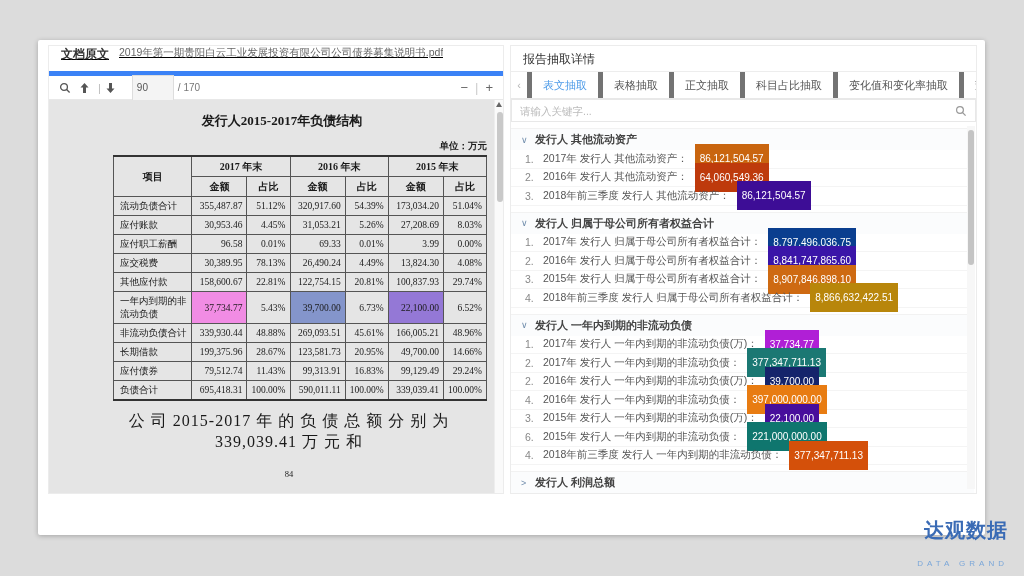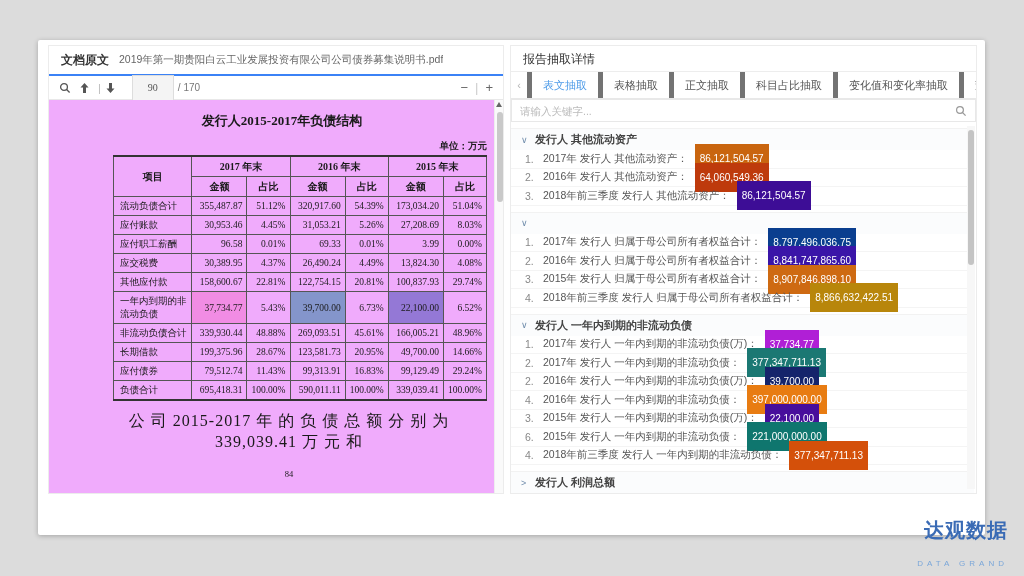--- a/index.html
+++ b/index.html
@@ -15,34 +15,34 @@
              background:#fff; border:1px solid #e8e8e8; border-bottom:1px solid #fff; font-size:11px;
              color:#55a1ea; border-radius:3px 3px 0 0; }
   .back-btn { position:absolute; right:14px; top:7px; height:18px; padding:0 9px; background:#d4e8fb;
               color:#5796e3; font-size:10.5px; border:none; border-radius:2px; line-height:18px; cursor:pointer;
               font-family:inherit; }
 
   .content { display:flex; height:462px; padding:5px 8px 8px 10px; gap:6px; }
 
   
   .doc-pane { width:456px; flex:none; border:1px solid #ececec; display:flex; flex-direction:column; background:#fff; }
-  .doc-header { height:30px; border-bottom:2px solid #3b82f6; display:flex; align-items:center; padding:0 12px; }
+  .doc-header { height:30px; border-bottom:5px solid #3b82f6; display:flex; padding:0 12px;text-decoration:underline; }
   .doc-label { font-size:12px; color:#333; font-weight:bold; white-space:nowrap; }
   .doc-filename { font-size:10.5px; color:#666; margin-left:10px; white-space:nowrap; overflow:hidden; }
   .doc-toolbar { height:24px; border-bottom:1px solid #e8e8e8; display:flex; align-items:center; padding:0 10px; color:#555; }
   .tool-ic { display:inline-flex; align-items:center; margin-right:8px; cursor:pointer; }
   .tool-sep { color:#bbb; margin:0 4px 0 0; font-size:11px; }
   .page-input { width:42px; height:16px; background:#f4f4f4; border:1px solid #ddd; font-size:10px; color:#555;
-                text-align:center; padding:12px 4px; margin:0 4px 0 8px; font-family:Liberation Serif, serif; }
+                text-align:left; padding:12px 4px; margin:0 4px 0 8px; font-family:Liberation Sans, sans-serif; }
   .page-total { font-size:10px; color:#777; }
   .zoom-ctrls { margin-left:auto; font-size:13px; color:#666; display:flex; align-items:center; gap:7px; }
   .zoom-ctrls span { cursor:pointer; }
   .zoom-sep { color:#ccc; }
 
-  .pdf-area { flex:1; position:relative; overflow:hidden; background:#f0abfc;
+  .pdf-area { flex:1; position:relative; overflow:hidden; background:#e5e5e5;
               font-family:"Liberation Serif","DejaVu Serif",serif; color:#1a1a1a; }
   .pdf-scrolltrack { position:absolute; right:0; top:0; bottom:0; width:9px; background:#fafafa; border-left:1px solid #eee; }
   .pdf-up-arrow { position:absolute; top:2px; left:1px; width:0; height:0; border-left:3.5px solid transparent;
                   border-right:3.5px solid transparent; border-bottom:5px solid #666; }
   .pdf-thumb { position:absolute; top:12px; left:1.5px; width:6px; height:90px; background:#c9c9c9; border-radius:3px; }
 
   .pdf-title { text-align:center; font-weight:bold; font-size:13px; margin:12px 0 0 40px; width:386px; }
   .pdf-unit { text-align:right; font-weight:bold; font-size:9.5px; width:374px; margin:10px 0 2px 64px; }
   .pdf-table { border-collapse:collapse; margin-left:64px; width:374px;
                border-top:2.5px solid #333; border-bottom:2.5px solid #333; }
@@ -170,21 +170,21 @@
                 <td class="num">96.58</td>
                 <td class="pct">0.01%</td>
                 <td class="num">69.33</td>
                 <td class="pct">0.01%</td>
                 <td class="num">3.99</td>
                 <td class="pct">0.00%</td>
               </tr>
               <tr>
                 <td class="lab">应交税费</td>
                 <td class="num">30,389.95</td>
-                <td class="pct">4.37%</td>
+                <td class="pct">78.13%</td>
                 <td class="num">26,490.24</td>
                 <td class="pct">4.49%</td>
                 <td class="num">13,824.30</td>
                 <td class="pct">4.08%</td>
               </tr>
               <tr>
                 <td class="lab">其他应付款</td>
                 <td class="num">158,600.67</td>
                 <td class="pct">22.81%</td>
                 <td class="num">122,754.15</td>
@@ -286,20 +286,21 @@
             </div>
             <div class="ext-item">
               <span class="ext-num">3.</span>
               <span class="ext-label">2018年前三季度 发行人 其他流动资产：</span>
               <span class="badge" style="background: rgb(61, 13, 150);">86,121,504.57</span>
             </div>
           </div>
           <div class="section">
             <div class="sec-head">
               <span class="sec-chev">∨</span>
+              <span class="sec-title">发行人 归属于母公司所有者权益合计</span>
             </div>
             <div class="ext-item">
               <span class="ext-num">1.</span>
               <span class="ext-label">2017年 发行人 归属于母公司所有者权益合计：</span>
               <span class="badge" style="background: rgb(10, 62, 143);">8,797,496,036.75</span>
             </div>
             <div class="ext-item">
               <span class="ext-num">2.</span>
               <span class="ext-label">2016年 发行人 归属于母公司所有者权益合计：</span>
               <span class="badge" style="background: rgb(58, 21, 168);">8,841,747,865.60</span>

